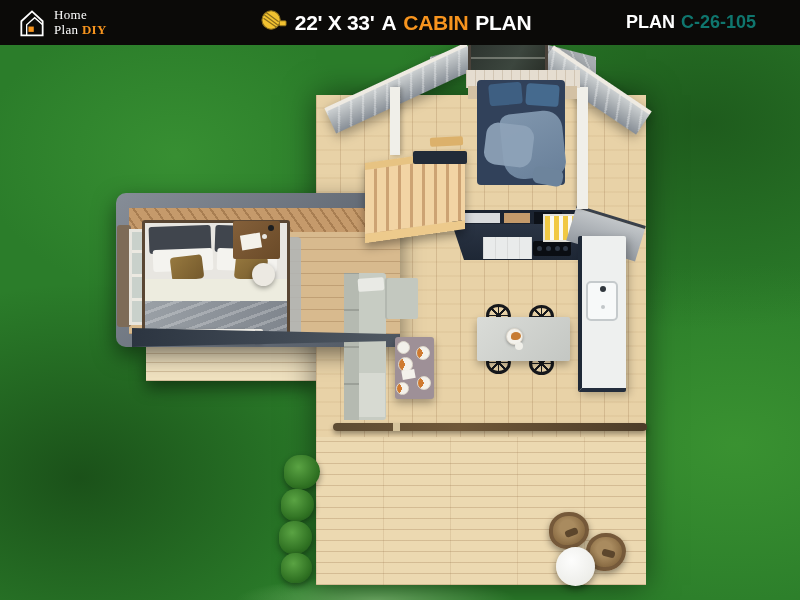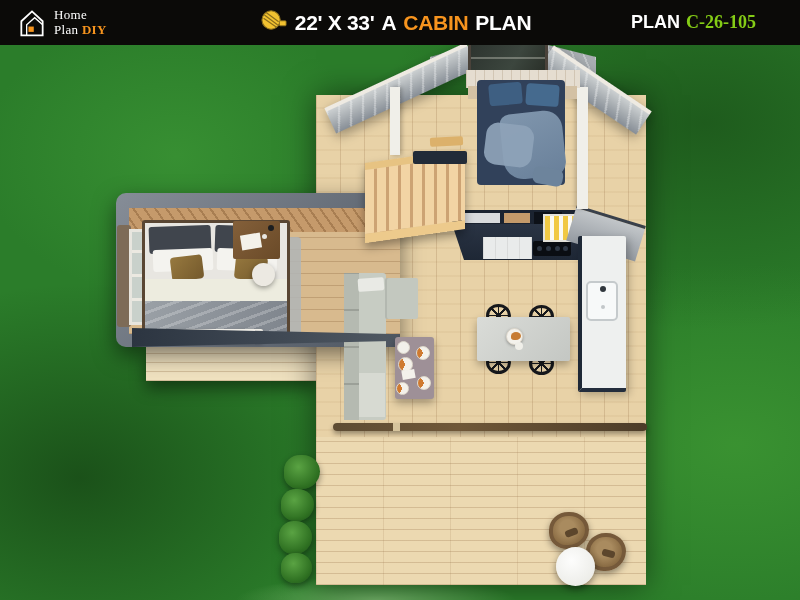--- a/index.html
+++ b/index.html
@@ -6,21 +6,21 @@
   .stage{position:relative;width:800px;height:600px;overflow:hidden;font-family:"Liberation Sans",sans-serif;}
   
   .hdr{position:absolute;left:0;top:0;width:800px;height:45px;background:#0b0a08;display:flex;align-items:center;justify-content:space-between;z-index:50;}
   .logo{display:flex;align-items:center;gap:6px;padding-left:16px;}
   .logo svg{display:block;}
   .logo-text{color:#fff;font-family:"Liberation Serif",serif;font-size:13px;line-height:1.08;letter-spacing:.3px;}
   .logo-text .accent{color:#f7941e;font-weight:bold;}
   .title{position:absolute;left:50%;top:0;height:45px;transform:translateX(-52%);display:flex;align-items:center;gap:7px;color:#fff;font-weight:bold;font-size:21px;letter-spacing:-.3px;white-space:nowrap;}
   .title .accent{color:#f7941e;}
   .plan-no{padding-right:44px;color:#fff;font-weight:bold;font-size:18px;display:flex;gap:6px;white-space:nowrap;}
-  .plan-no .accent{color:#84cc16;font-family:Liberation Serif, serif;}
+  .plan-no .accent{color:#0f766e;}
   
   .scene{position:absolute;left:0;top:45px;width:800px;height:555px;overflow:hidden;
     background:
       radial-gradient(200px 34px at 47% 100%, rgba(190,230,170,.45), transparent 70%),
       radial-gradient(420px 300px at 10% 78%, rgba(16,52,14,.6), transparent 65%),
       radial-gradient(500px 320px at 88% 14%, rgba(20,64,18,.55), transparent 65%),
       radial-gradient(430px 280px at 92% 72%, rgba(72,166,56,.5), transparent 65%),
       radial-gradient(300px 220px at 22% 20%, rgba(70,165,60,.45), transparent 65%),
       radial-gradient(240px 180px at 55% 45%, rgba(58,148,48,.35), transparent 65%),
       #2b7d2a;}

